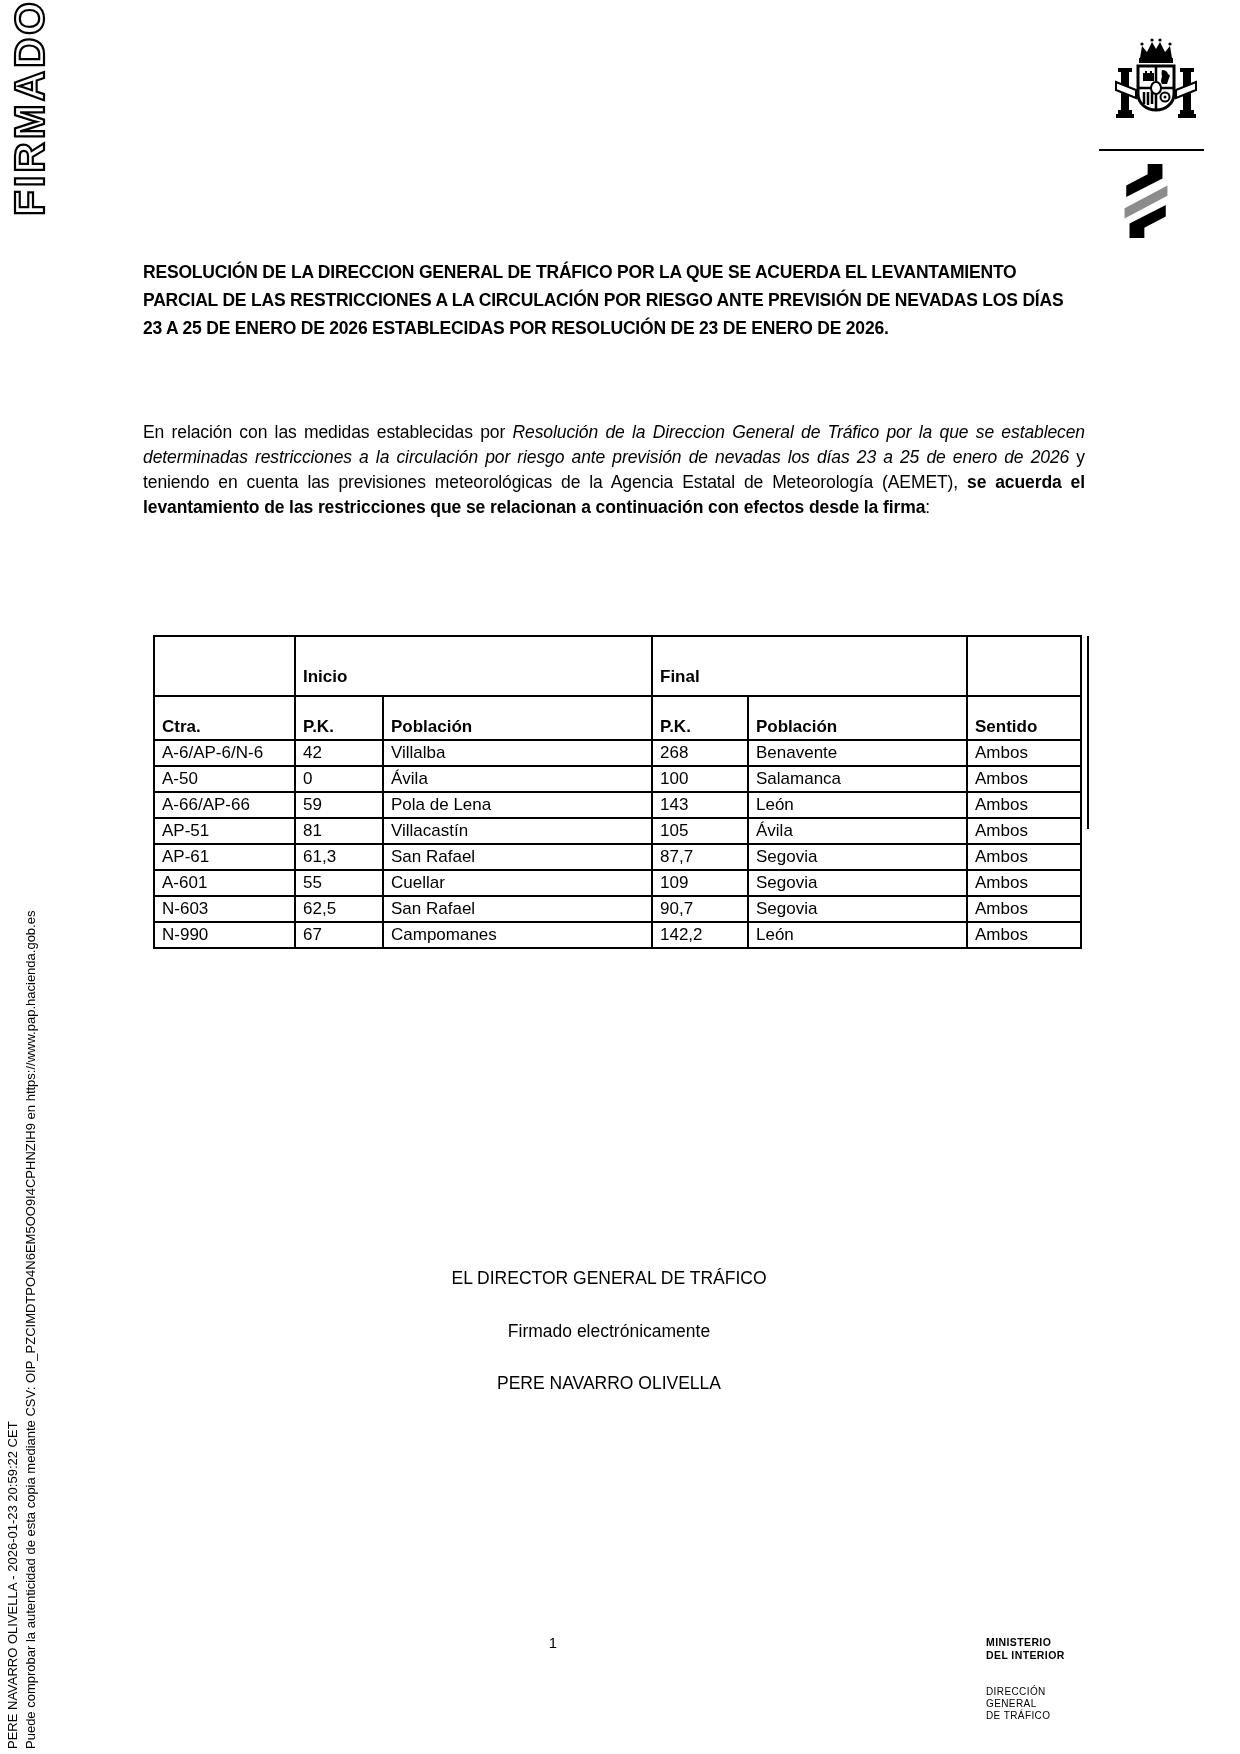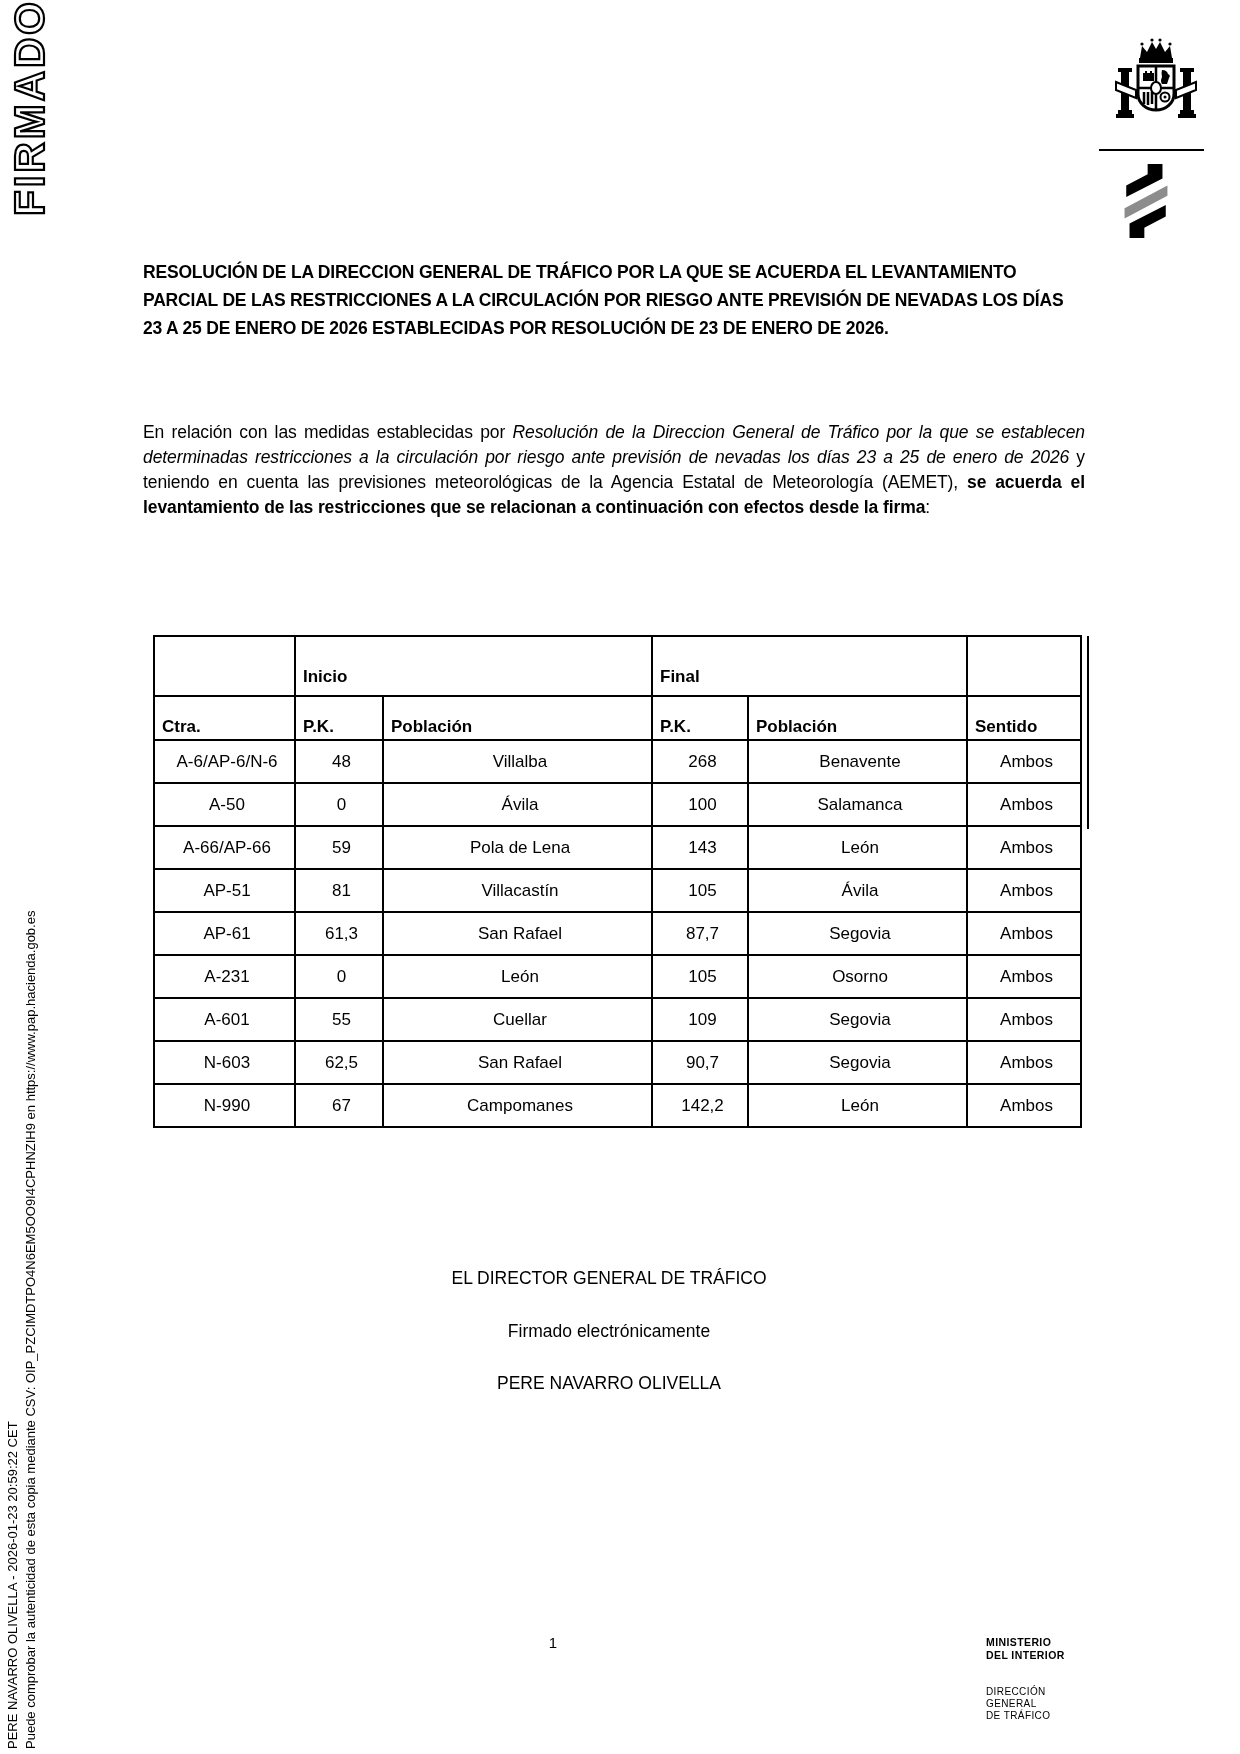--- a/index.html
+++ b/index.html
@@ -33,21 +33,21 @@
   table.doc-table {
     position:absolute; left:153px; top:635px; width:927px;
     border-collapse:collapse; table-layout:fixed; font-size:17px;
   }
   table.doc-table td {
     border:2px solid #000; box-sizing:border-box;
     padding:2px 2px 2px 7px; vertical-align:middle; overflow:hidden;
   }
   tr.ghr td { height:60px; vertical-align:bottom; font-weight:bold; padding-bottom:8px; }
   tr.chr td { height:44px; vertical-align:bottom; font-weight:bold; }
-  tr.drow td { height:43px;text-align:center; }
+  tr.drow td { height:26px; }
   .table-artifact { position:absolute; left:1087px; top:636px; width:2px; height:193px; background:#000; }
 
   .sig { position:absolute; left:143px; top:1256px; width:932px; text-align:center; font-size:17.5px; }
   .sig .role   { margin:12px 0 32px 0; }
   .sig .method { margin:0 0 31px 0; }
   .sig .name   { margin:0; }
 
   .page-num { position:absolute; left:540px; top:1634px; width:26px; text-align:center; font-size:15px; }
   .ministry {
     position:absolute; left:986px; top:1636px;
@@ -127,21 +127,21 @@
     <tr class="chr">
       <td>Ctra.</td>
       <td>P.K.</td>
       <td>Población</td>
       <td>P.K.</td>
       <td>Población</td>
       <td>Sentido</td>
     </tr>
     <tr class="drow">
       <td>A-6/AP-6/N-6</td>
-      <td>48</td>
+      <td>42</td>
       <td>Villalba</td>
       <td>268</td>
       <td>Benavente</td>
       <td>Ambos</td>
     </tr>
     <tr class="drow">
       <td>A-50</td>
       <td>0</td>
       <td>Ávila</td>
       <td>100</td>
@@ -166,28 +166,20 @@
     </tr>
     <tr class="drow">
       <td>AP-61</td>
       <td>61,3</td>
       <td>San Rafael</td>
       <td>87,7</td>
       <td>Segovia</td>
       <td>Ambos</td>
     </tr>
     <tr class="drow">
-      <td>A-231</td>
-      <td>0</td>
-      <td>León</td>
-      <td>105</td>
-      <td>Osorno</td>
-      <td>Ambos</td>
-    </tr>
-    <tr class="drow">
       <td>A-601</td>
       <td>55</td>
       <td>Cuellar</td>
       <td>109</td>
       <td>Segovia</td>
       <td>Ambos</td>
     </tr>
     <tr class="drow">
       <td>N-603</td>
       <td>62,5</td>

